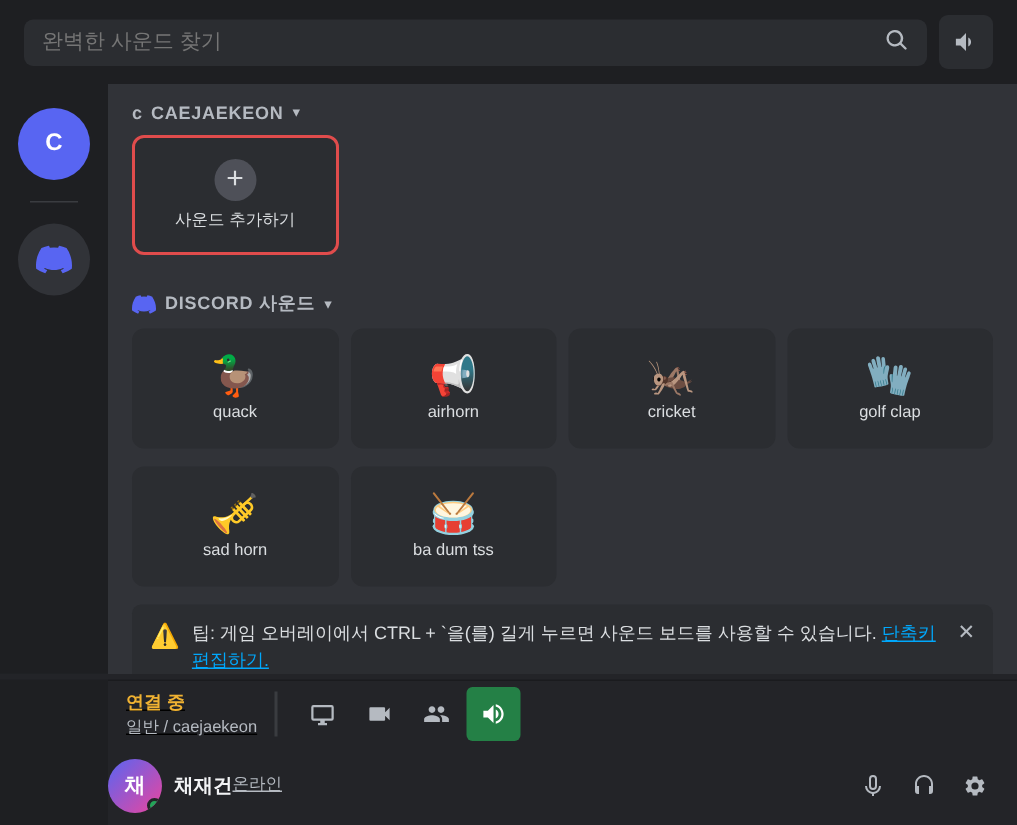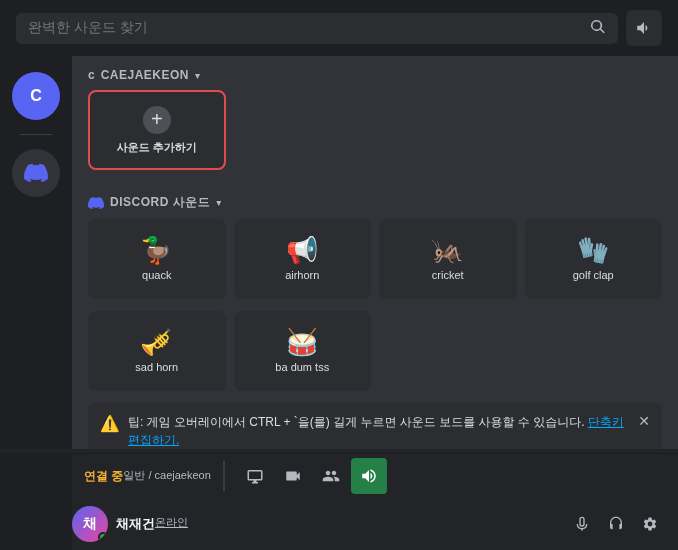--- a/index.html
+++ b/index.html
@@ -174,21 +174,20 @@
       justify-content: center;
       color: #dbdee1;
       font-size: 20px;
       margin-bottom: 6px;
     }
     .add-sound-label {
       color: #dbdee1;
       font-size: 11px;
       text-align: center;
       line-height: 1.3;
-      font-weight: bold;
     }
 
     
     .sound-card {
       background: #2b2d31;
       border-radius: 8px;
       display: flex;
       flex-direction: column;
       align-items: center;
       justify-content: center;
@@ -424,21 +423,21 @@
       </span>
       <span class="tip-close">✕</span>
     </div>
 
   </div>
 </div>
 
 <div style="background:#232428; padding:4px 0 0 0; display:flex; align-items:stretch;">
   <div style="width:72px; flex-shrink:0; background:#1e1f22;"></div>
   <div style="background:#232428; flex:1; padding:4px 12px; display:flex; align-items:center; gap:8px; border-top:1px solid #1a1b1e;">
-    <div style="display:flex; flex-direction:row;">
+    <div style="display:flex; flex-direction:column;text-decoration:underline;">
       <span style="color:#f0b232; font-size:12px; font-weight:600;">연결 중</span>
       <span style="color:#b5bac1; font-size:11px;">일반 / caejaekeon</span>
     </div>
     <div style="width:2px; height:30px; background:#3a3c40; margin:0 4px;"></div>
     <div style="display:flex; gap:2px;">
       <button class="toolbar-btn">
         <svg width="18" height="18" viewBox="0 0 24 24" fill="currentColor">
           <path d="M4 6h16v10H4V6zm0-2a2 2 0 0 0-2 2v10a2 2 0 0 0 2 2h6v2H8v2h8v-2h-2v-2h6a2 2 0 0 0 2-2V6a2 2 0 0 0-2-2H4z"></path>
         </svg>
       </button>

